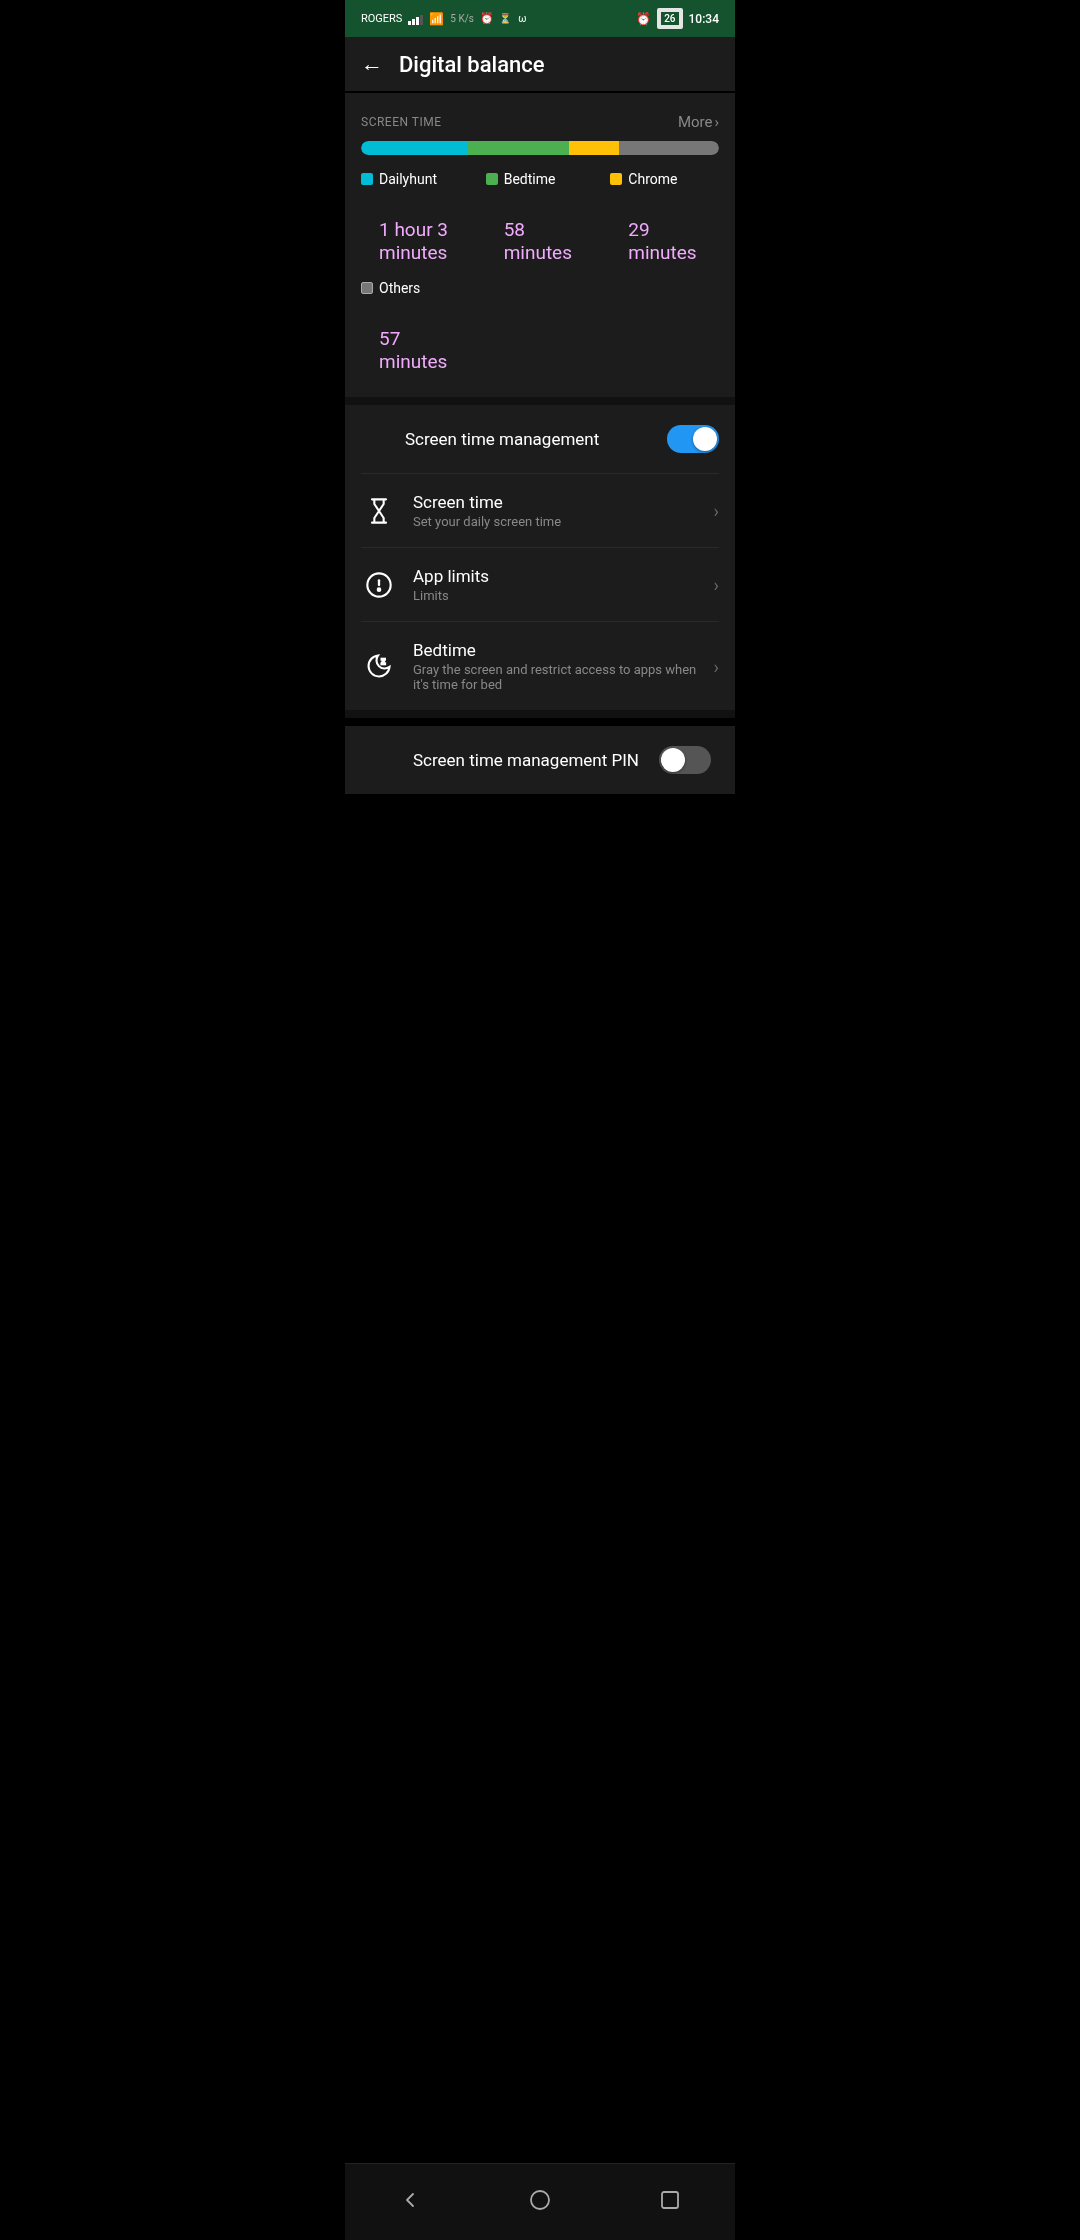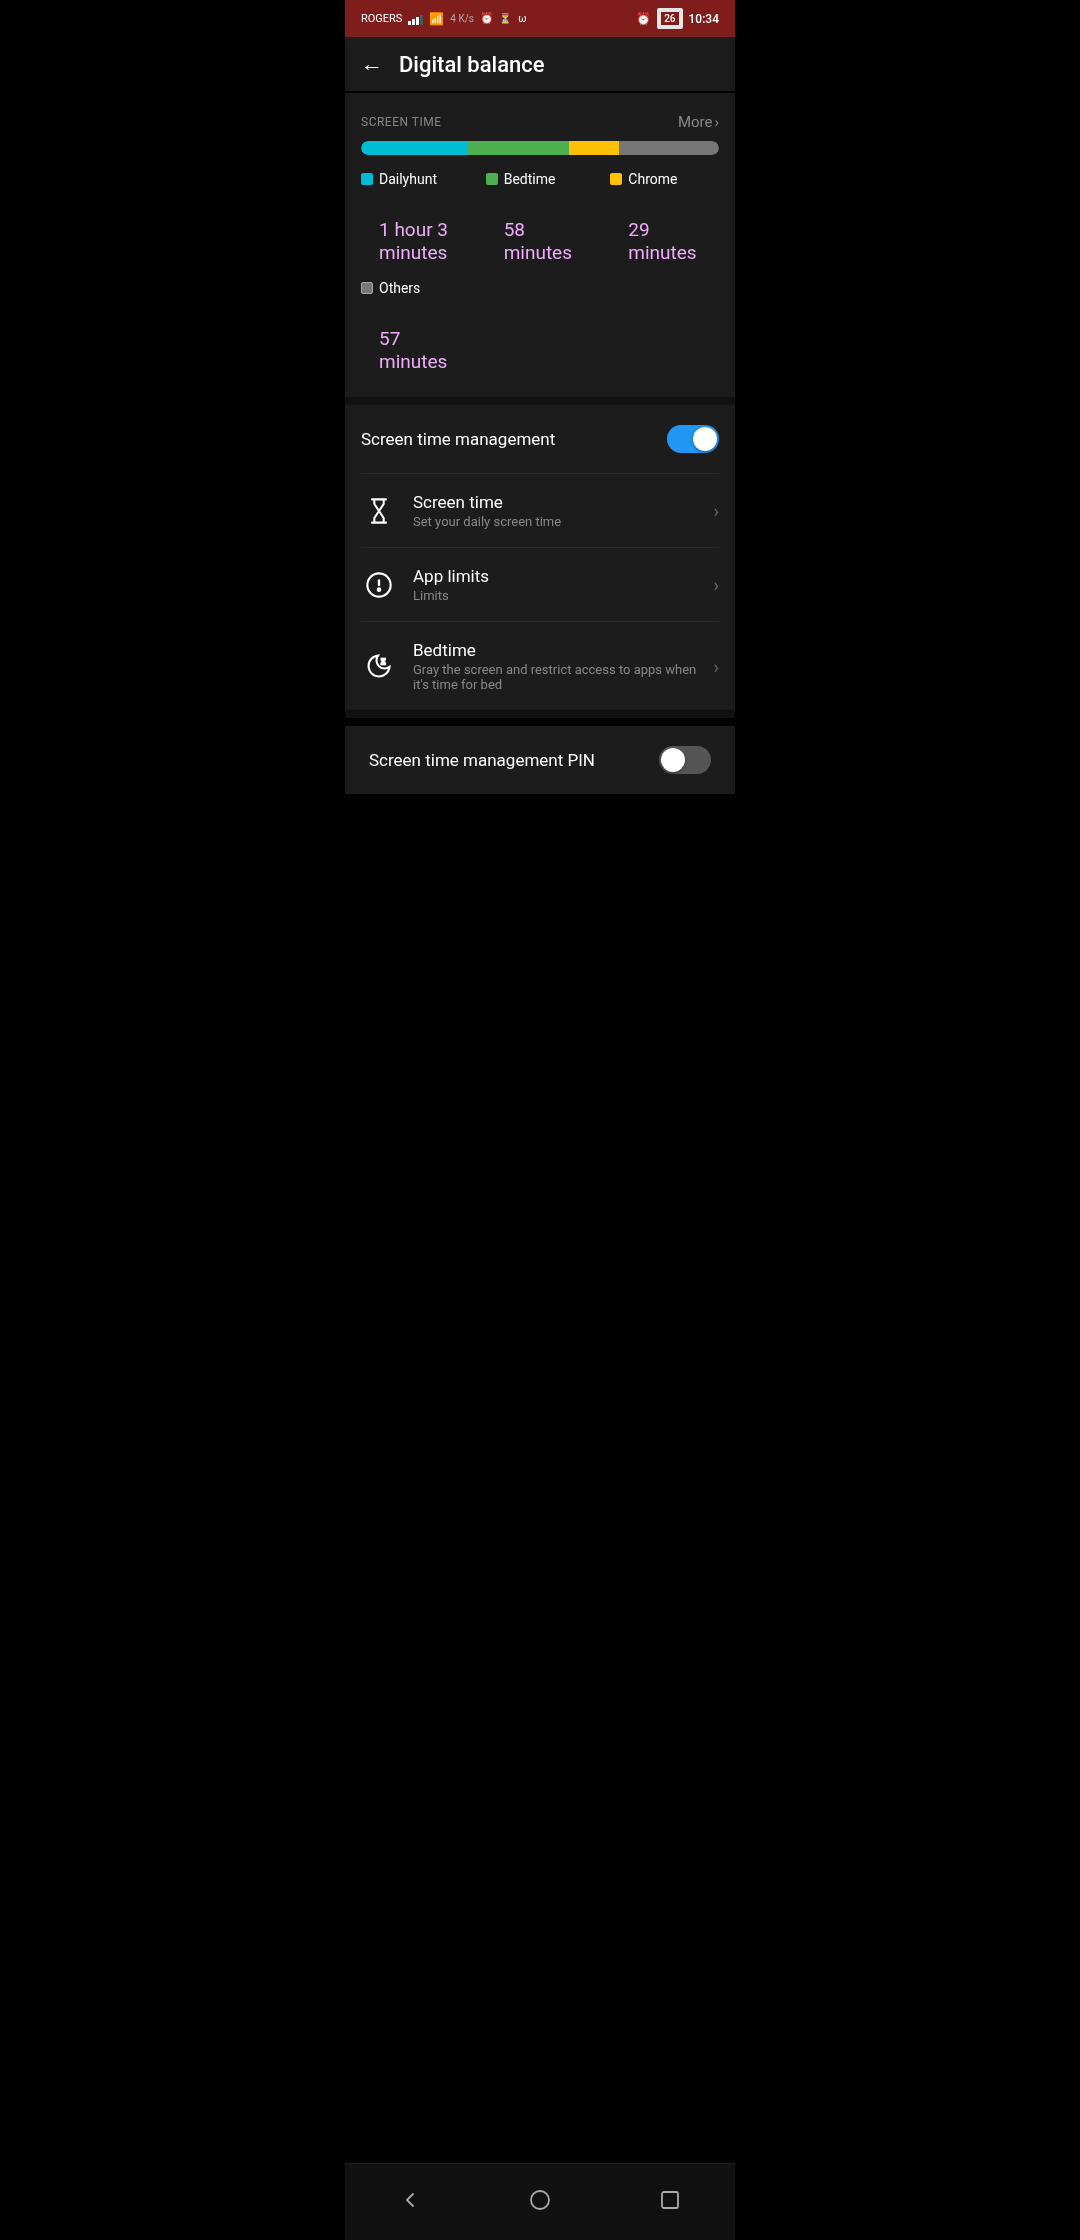--- a/index.html
+++ b/index.html
@@ -11,21 +11,21 @@
       font-family: 'Roboto', Arial, sans-serif;
       width: 390px;
       min-height: 800px;
       margin: 0 auto;
       position: relative;
       overflow-x: hidden;
     }
 
     
     .status-bar {
-      background: #7f1d1d;
+      background: #14532d;
       padding: 8px 16px;
       display: flex;
       justify-content: space-between;
       align-items: center;
       font-size: 12px;
       color: #fff;
     }
     .status-left { display: flex; align-items: center; gap: 6px; font-size: 11px; }
     .status-right { display: flex; align-items: center; gap: 6px; font-size: 12px; font-weight: 500; }
     .signal-bars { display: flex; align-items: flex-end; gap: 1px; height: 12px; }
@@ -166,20 +166,21 @@
     .settings-row:last-child {
       border-bottom: none;
     }
 
     .toggle-row {
       padding: 20px 0;
     }
     .toggle-label {
       font-size: 17px;
       color: #fff;
+      margin-left: 44px;
     }
 
     
     .toggle {
       width: 52px;
       height: 28px;
       border-radius: 14px;
       position: relative;
       cursor: pointer;
       flex-shrink: 0;
@@ -287,21 +288,21 @@
 <div class="status-bar">
   <div class="status-left">
     <span>ROGERS</span>
     <div class="signal-bars">
       <span style="height:4px"></span>
       <span style="height:6px"></span>
       <span style="height:8px"></span>
       <span style="height:10px; background:#555"></span>
     </div>
     <span class="wifi-icon">📶</span>
-    <span style="font-size:10px;color:#aaa">4 K/s</span>
+    <span style="font-size:10px;color:#aaa">5 K/s</span>
     <span>⏰</span>
     <span style="font-size:10px">⏳</span>
     <span style="font-size:10px">ω</span>
   </div>
   <div class="status-right">
     <span>⏰</span>
     <div class="battery-box">
       <span>26</span>
     </div>
     <span>10:34</span>

